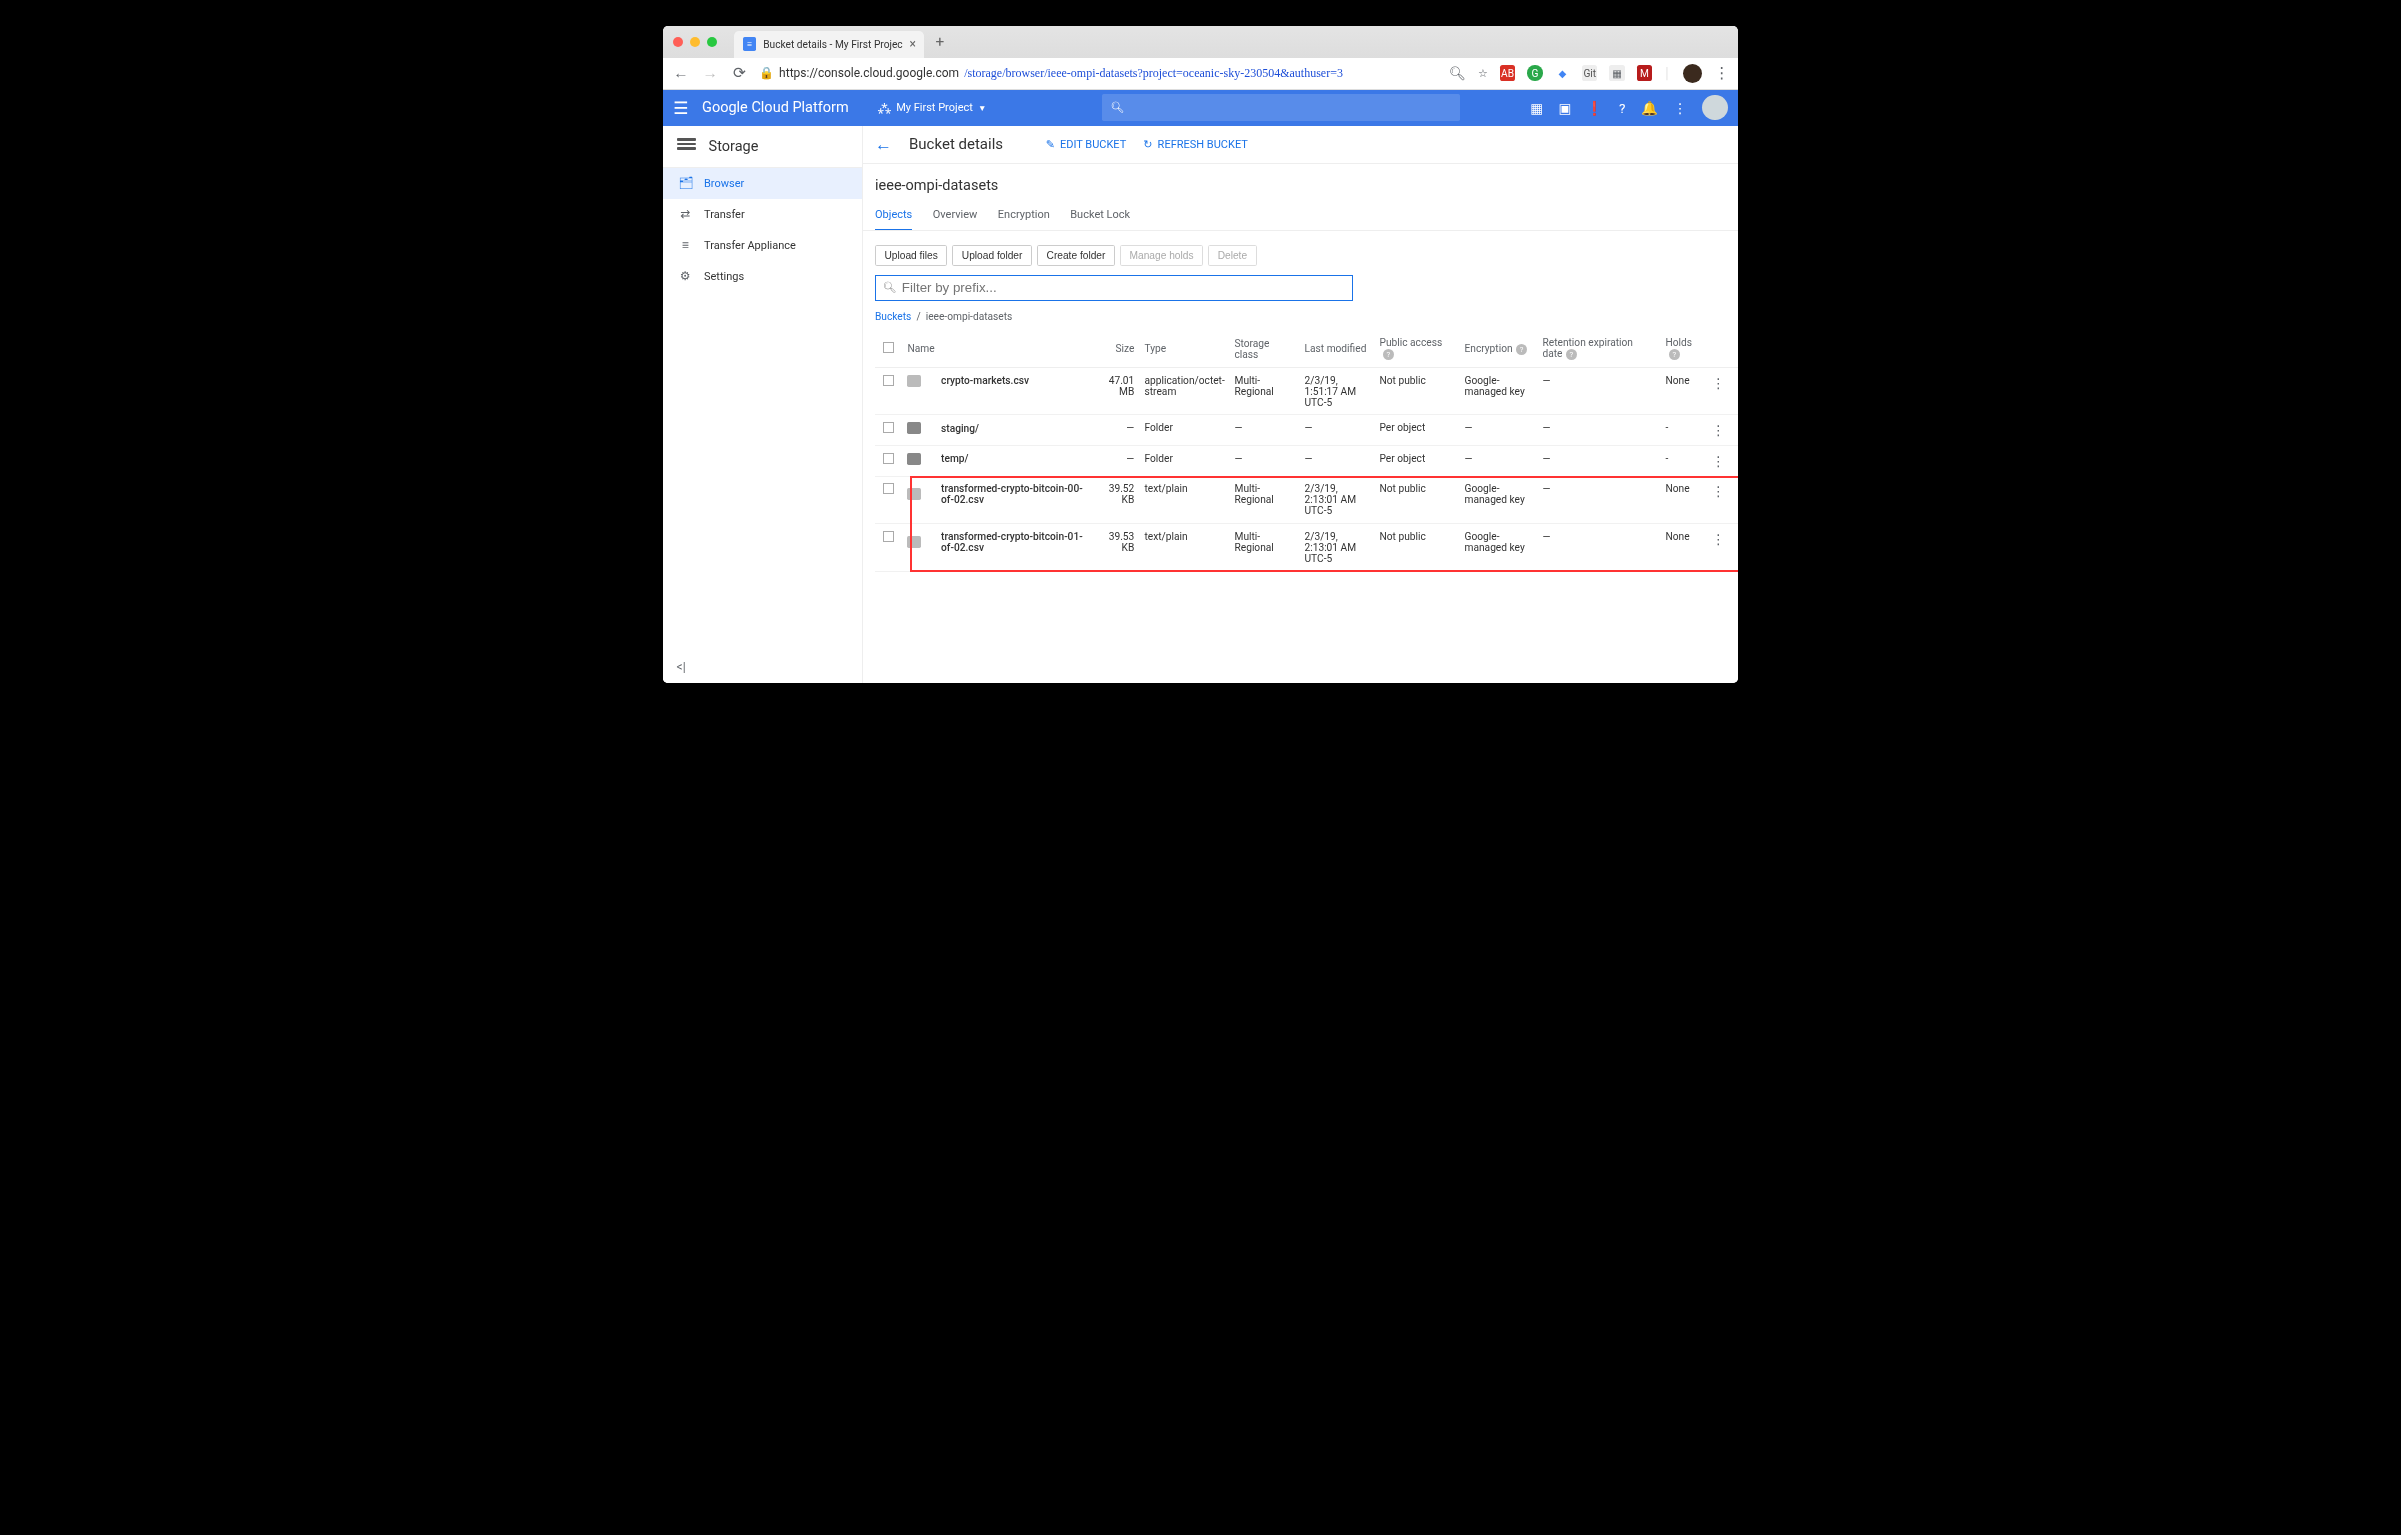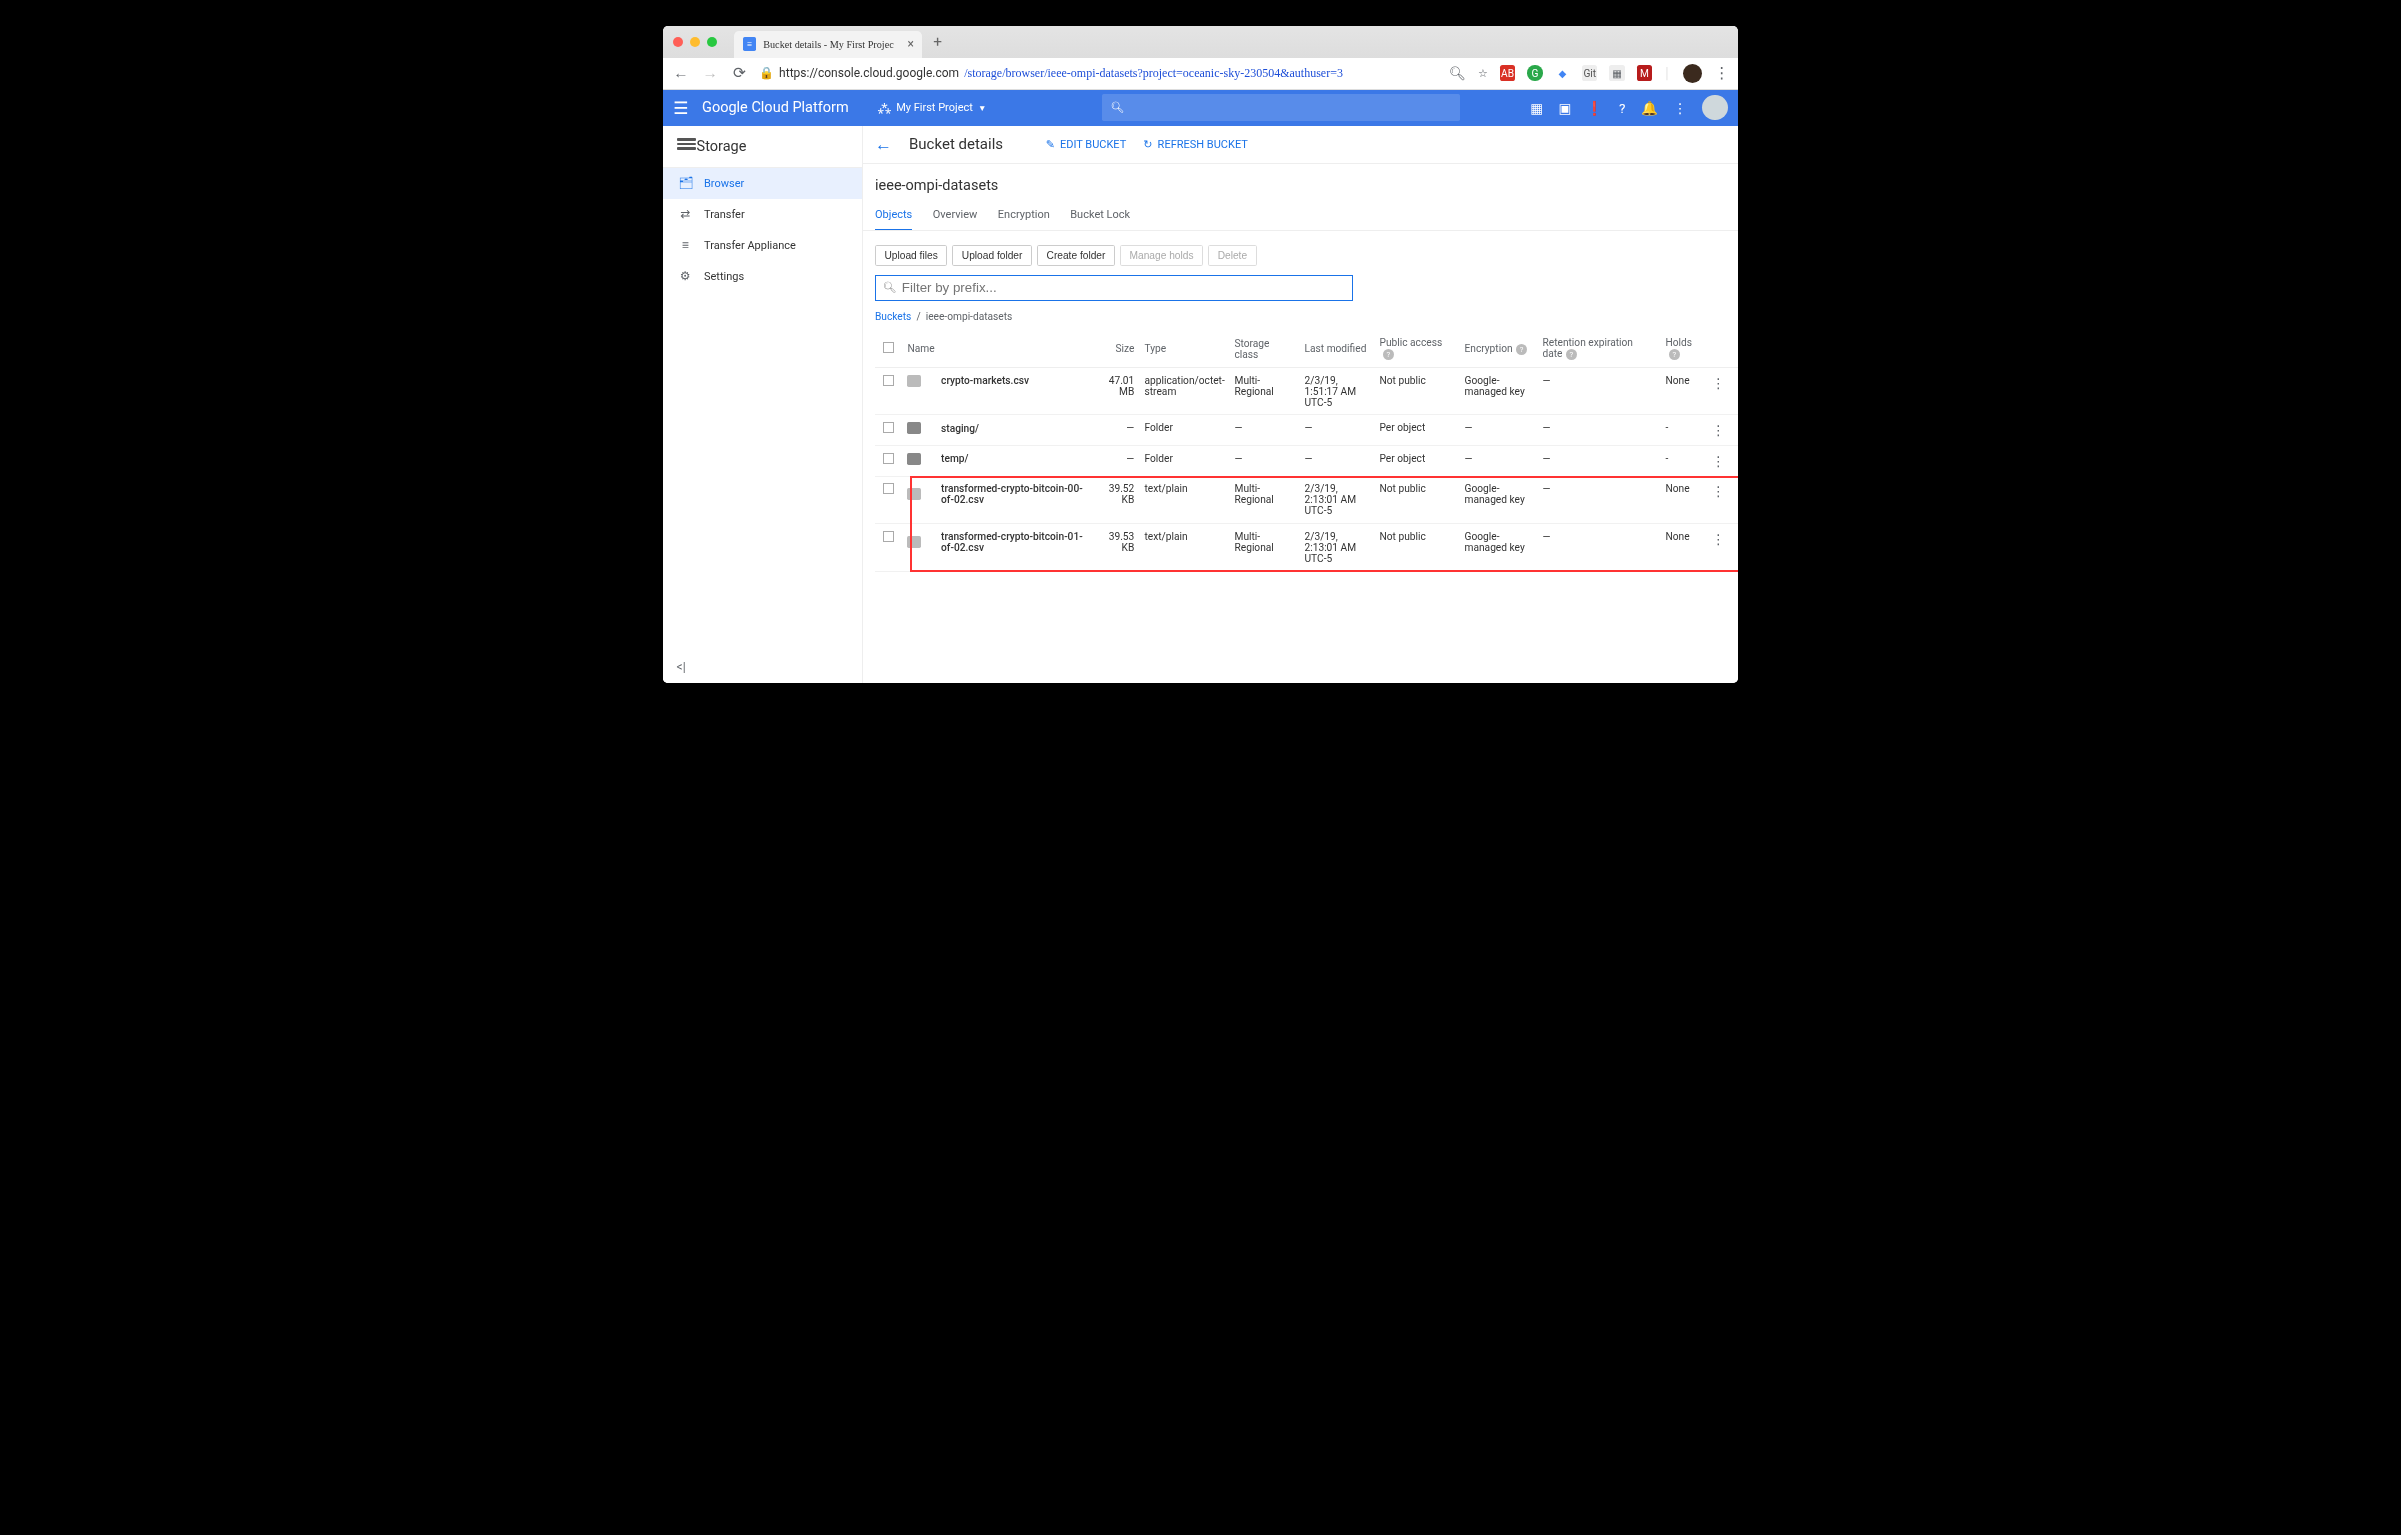--- a/index.html
+++ b/index.html
@@ -10,21 +10,21 @@
   
   .tabbar { height: 32px; background: linear-gradient(#e4e4e4,#ddd); display: flex; align-items: center; padding-left: 10.2px; }
   .traffic { display: flex; gap: 6.8px; margin-right: 17px; }
   .dot { width: 10.2px; height: 10.2px; border-radius: 50%; }
   .dot.red { background: #ff5f57; }
   .dot.yellow { background: #febc2e; }
   .dot.green { background: #28c840; }
   .tab { background: #f3f3f3; height: 27px; display: flex; align-items: center; padding: 0 8.5px; gap: 6.8px; border-radius: 5.1px 5.1px 0 0; font-size: 10.2px; color: #333; min-width: 188px; margin-top: 5.1px; }
   .tab .favicon { width:13.6px; height:13.6px; background:#4285f4; border-radius:1.7px; display:flex; align-items:center; justify-content:center; }
   .tab .favicon::before { content:"≡"; color:#fff; font-size:8.5px; }
-  .tab .title { flex: 1; overflow: hidden; text-overflow: ellipsis; white-space: nowrap; font-family: Liberation Serif, serif; }
+  .tab .title { flex: 1; overflow: hidden; text-overflow: ellipsis; white-space: nowrap; }
   .tab .close { color: #666; cursor: pointer; font-size: 12px; }
   .newtab { width: 24px; height: 24px; display:flex; align-items:center; justify-content:center; color:#666; font-size:15.4px; margin-left:3.4px; cursor:pointer; }
 
   
   .addrbar { height: 32px; background: #fff; border-bottom: 0.9px solid #ddd; display: flex; align-items: center; padding: 0 8.5px; gap: 10.2px; }
   .navbtn { width: 19px; text-align: center; color: #5f6368; font-size: 15.4px; cursor: pointer; }
   .url-box { flex: 1; display: flex; align-items: center; gap: 5.1px; color: #555; font-size: 12px; }
   .lock { color:#5f6368; }
   .url-secure { color:#2a7a00; font-weight: 400; }
   .url-path { color:#1d4ed8;font-family:Liberation Serif, serif; }
@@ -43,21 +43,21 @@
   .project-picker { display:flex; align-items:center; gap:5.1px; font-size:11px; cursor:pointer; margin-left: 15.4px; }
   .pp-icon { font-size:12px; }
   .pp-caret { font-size: 8.5px; }
   .searchbar { margin-left: 102px; flex: 0 0 358px; height: 27px; background: rgba(255,255,255,0.15); border-radius: 1.7px; display:flex; align-items:center; padding: 0 8.5px; }
   .header-right { margin-left:auto; display:flex; gap:15.4px; align-items:center; font-size:13.6px; }
   .avatar-circle { width: 25.6px; height: 25.6px; border-radius:50%; background:#cfd8dc; }
 
   
   .content { flex:1; display:flex; overflow:hidden; background:#fff; }
   .sidebar { width: 200px; border-right: 0.9px solid #eee; display:flex; flex-direction:column; background:#fff; }
-  .side-title { display:flex; align-items:center; gap:1px; padding: 12px 13.6px; font-size:14.5px; color:#333; border-bottom:0.9px solid #eee; }
+  .side-title { display:flex; align-items:center; gap:13px; padding: 12px 13.6px; font-size:14.5px; color:#333; border-bottom:0.9px solid #eee; }
   .disk-icon { width:19px; height:15.4px; display:inline-flex; flex-direction:column; gap:1.7px; }
   .disk-icon span { background:#555; height:2.6px; border-radius:0.9px; }
   .side-item { display:flex; align-items:center; gap:12px; padding: 8.5px 15.4px; font-size:11px; color:#333; cursor:pointer; }
   .side-item.active { background:#e8f0fe; color:#1a73e8; }
   .side-icon { width:13.6px; text-align:center; color:#5f6368; font-size:12px; }
   .side-item.active .side-icon { color:#1a73e8; }
   .sidebar-collapse { margin-top:auto; padding: 8.5px 13.6px; color:#5f6368; font-size:12px; cursor:pointer; }
 
   .main { flex:1; display:flex; flex-direction: column; overflow:auto; }
   .titlebar { height: 38px; border-bottom: 0.9px solid #eee; display:flex; align-items:center; padding: 0 12px; gap:17px; }

